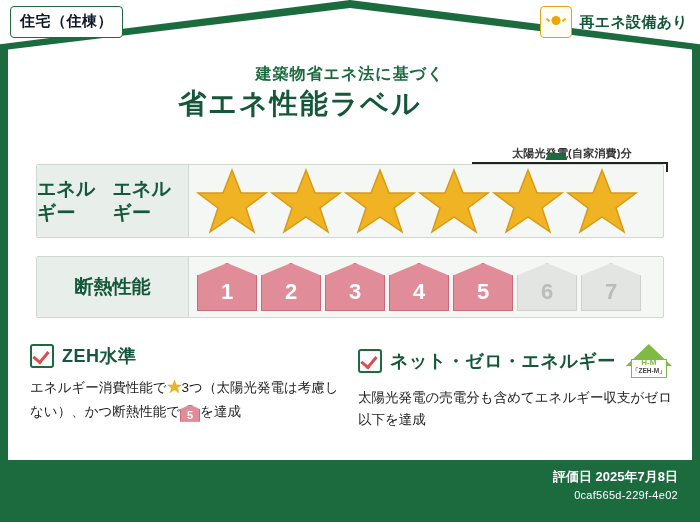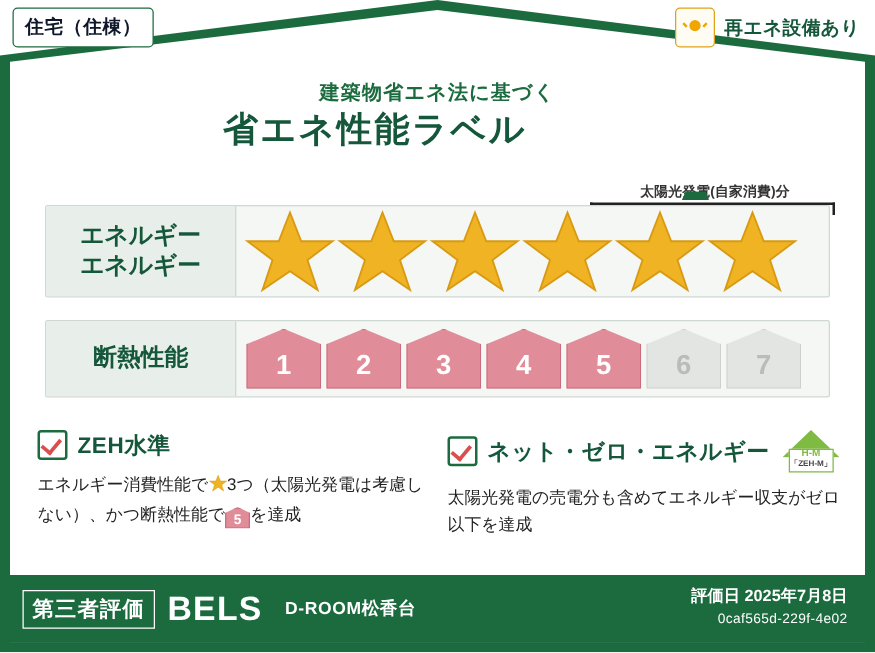--- a/index.html
+++ b/index.html
@@ -84,21 +84,21 @@
     border:1px solid #cfd8d2;
     background:#f5f7f5;
     box-sizing:border-box;
     border-radius:2px;
   }
   .row-energy{top:18px;}
   .row-insul{top:110px;height:62px;}
   .row-label{
     position:absolute;left:0;top:0;height:100%;width:152px;
     background:#e8eee9;
-    display:flex;flex-direction:column;align-items:center;justify-content:center;
+    display:flex;align-items:center;justify-content:center;
     color:#14573a;font-weight:bold;font-size:19px;line-height:1.25;
     border-right:1px solid #cfd8d2;
     box-sizing:border-box;
   }
   .row-body{
     position:absolute;left:152px;top:0;right:0;height:100%;
     display:flex;align-items:center;
   }
 
   
@@ -335,23 +335,18 @@
         <span class="roof"></span>
         <span class="body"></span>
         <span class="hm">H-M</span>
         <span class="sm">「ZEH-M」</span>
       </span>
     </div>
     <p>太陽光発電の売電分も含めてエネルギー収支がゼロ以下を達成</p>
   </div>
 
   <div class="footer">
-    <div class="footer-left">
-      <div class="eval-box">第三者評価</div>
-      <div class="bels">BELS</div>
-      <div class="roomname">D-ROOM松香台</div>
-    </div>
     <div class="footer-right">
       <div class="d1">評価日 2025年7月8日</div>
       <div class="d2">0caf565d-229f-4e02</div>
     </div>
   </div>
 </div>
 
 </body></html>

